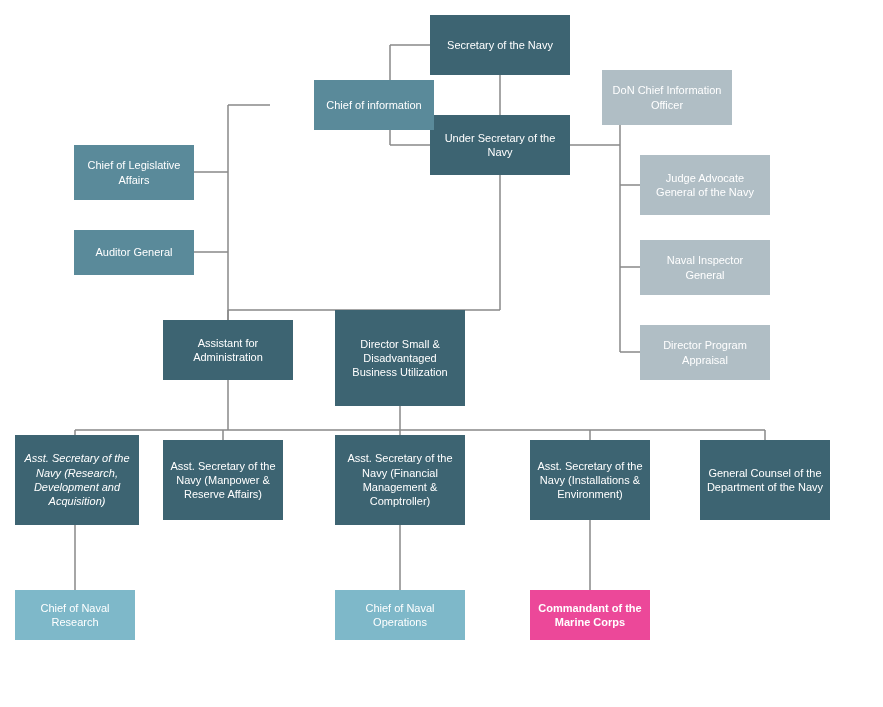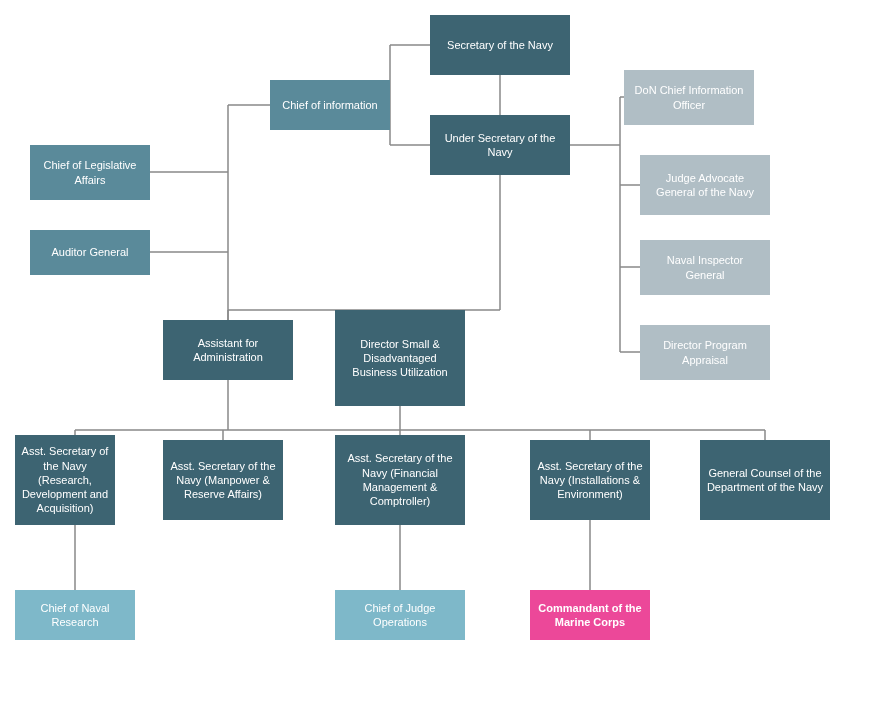--- a/index.html
+++ b/index.html
@@ -28,20 +28,21 @@
       padding: 4px 6px;
       line-height: 1.3;
     }
     .dark-teal {
       background-color: #3d6472;
       color: #fff;
     }
     .medium-teal {
       background-color: #5a8a9a;
       color: #fff;
+      margin-left: 44px;
     }
     .light-gray-blue {
       background-color: #b0bec5;
       color: #fff;
     }
     .light-teal {
       background-color: #7eb8c9;
       color: #fff;
       text-align: center;
     }
@@ -128,41 +129,41 @@
   <div class="box dark-teal" style="left:430px;top:15px;width:140px;height:60px;">Secretary of the Navy</div>
 
   <div class="box dark-teal" style="left:430px;top:115px;width:140px;height:60px;">Under Secretary of the Navy</div>
 
   <div class="box medium-teal" style="left:270px;top:80px;width:120px;height:50px;">Chief of information</div>
 
   <div class="box medium-teal" style="left:30px;top:145px;width:120px;height:55px;">Chief of Legislative Affairs</div>
 
   <div class="box medium-teal" style="left:30px;top:230px;width:120px;height:45px;">Auditor General</div>
 
-  <div class="box light-gray-blue" style="left:624px;top:70px;width:130px;height:55px;">DoN Chief Information Officer</div>
+  <div class="box light-gray-blue" style="left:602px;top:70px;width:130px;height:55px;">DoN Chief Information Officer</div>
 
   <div class="box light-gray-blue" style="left:640px;top:155px;width:130px;height:60px;">Judge Advocate General of the Navy</div>
 
   <div class="box light-gray-blue" style="left:640px;top:240px;width:130px;height:55px;">Naval Inspector General</div>
 
   <div class="box light-gray-blue" style="left:640px;top:325px;width:130px;height:55px;">Director Program Appraisal</div>
 
   <div class="box dark-teal" style="left:163px;top:320px;width:130px;height:60px;">Assistant for Administration</div>
 
   <div class="box dark-teal" style="left:335px;top:310px;width:130px;height:96px;">Director Small &amp; Disadvantaged Business Utilization</div>
 
-  <div class="box dark-teal" style="left:15px;top:435px;width:100px;height:90px;">Asst. Secretary of the Navy (Research, Development and Acquisition)</div>
+  <div class="box dark-teal" style="left:15px;top:435px;width:124px;height:90px;font-style:italic;">Asst. Secretary of the Navy (Research, Development and Acquisition)</div>
 
   <div class="box dark-teal" style="left:163px;top:440px;width:120px;height:80px;">Asst. Secretary of the Navy (Manpower &amp; Reserve Affairs)</div>
 
   <div class="box dark-teal" style="left:335px;top:435px;width:130px;height:90px;">Asst. Secretary of the Navy (Financial Management &amp; Comptroller)</div>
 
   <div class="box dark-teal" style="left:530px;top:440px;width:120px;height:80px;">Asst. Secretary of the Navy (Installations &amp; Environment)</div>
 
   <div class="box dark-teal" style="left:700px;top:440px;width:130px;height:80px;">General Counsel of the Department of the Navy</div>
 
   <div class="box light-teal" style="left:15px;top:590px;width:120px;height:50px;">Chief of Naval Research</div>
 
-  <div class="box light-teal" style="left:335px;top:590px;width:130px;height:50px;">Chief of Judge Operations</div>
+  <div class="box light-teal" style="left:335px;top:590px;width:130px;height:50px;">Chief of Naval Operations</div>
 
   <div class="box red" style="left:530px;top:590px;width:120px;height:50px;">Commandant of the Marine Corps</div>
 
 </div>
 
 </body></html>

